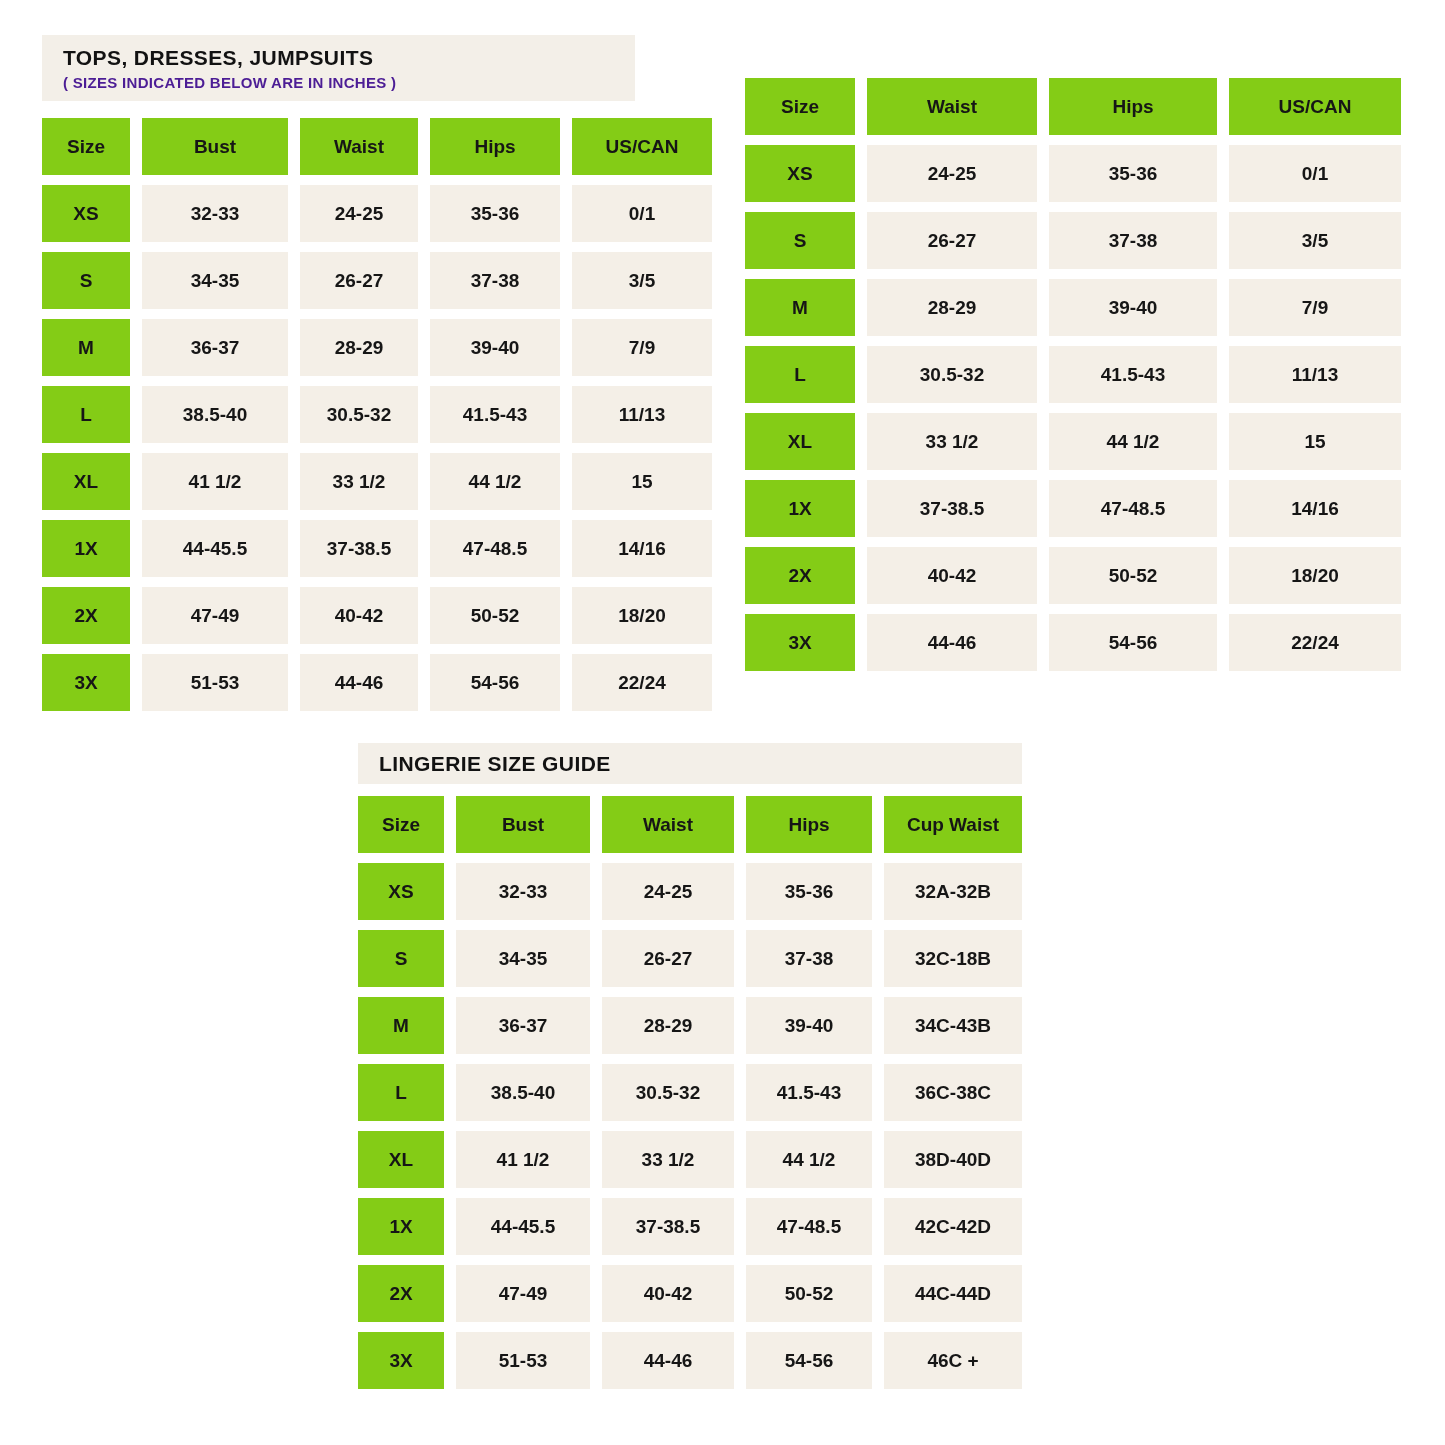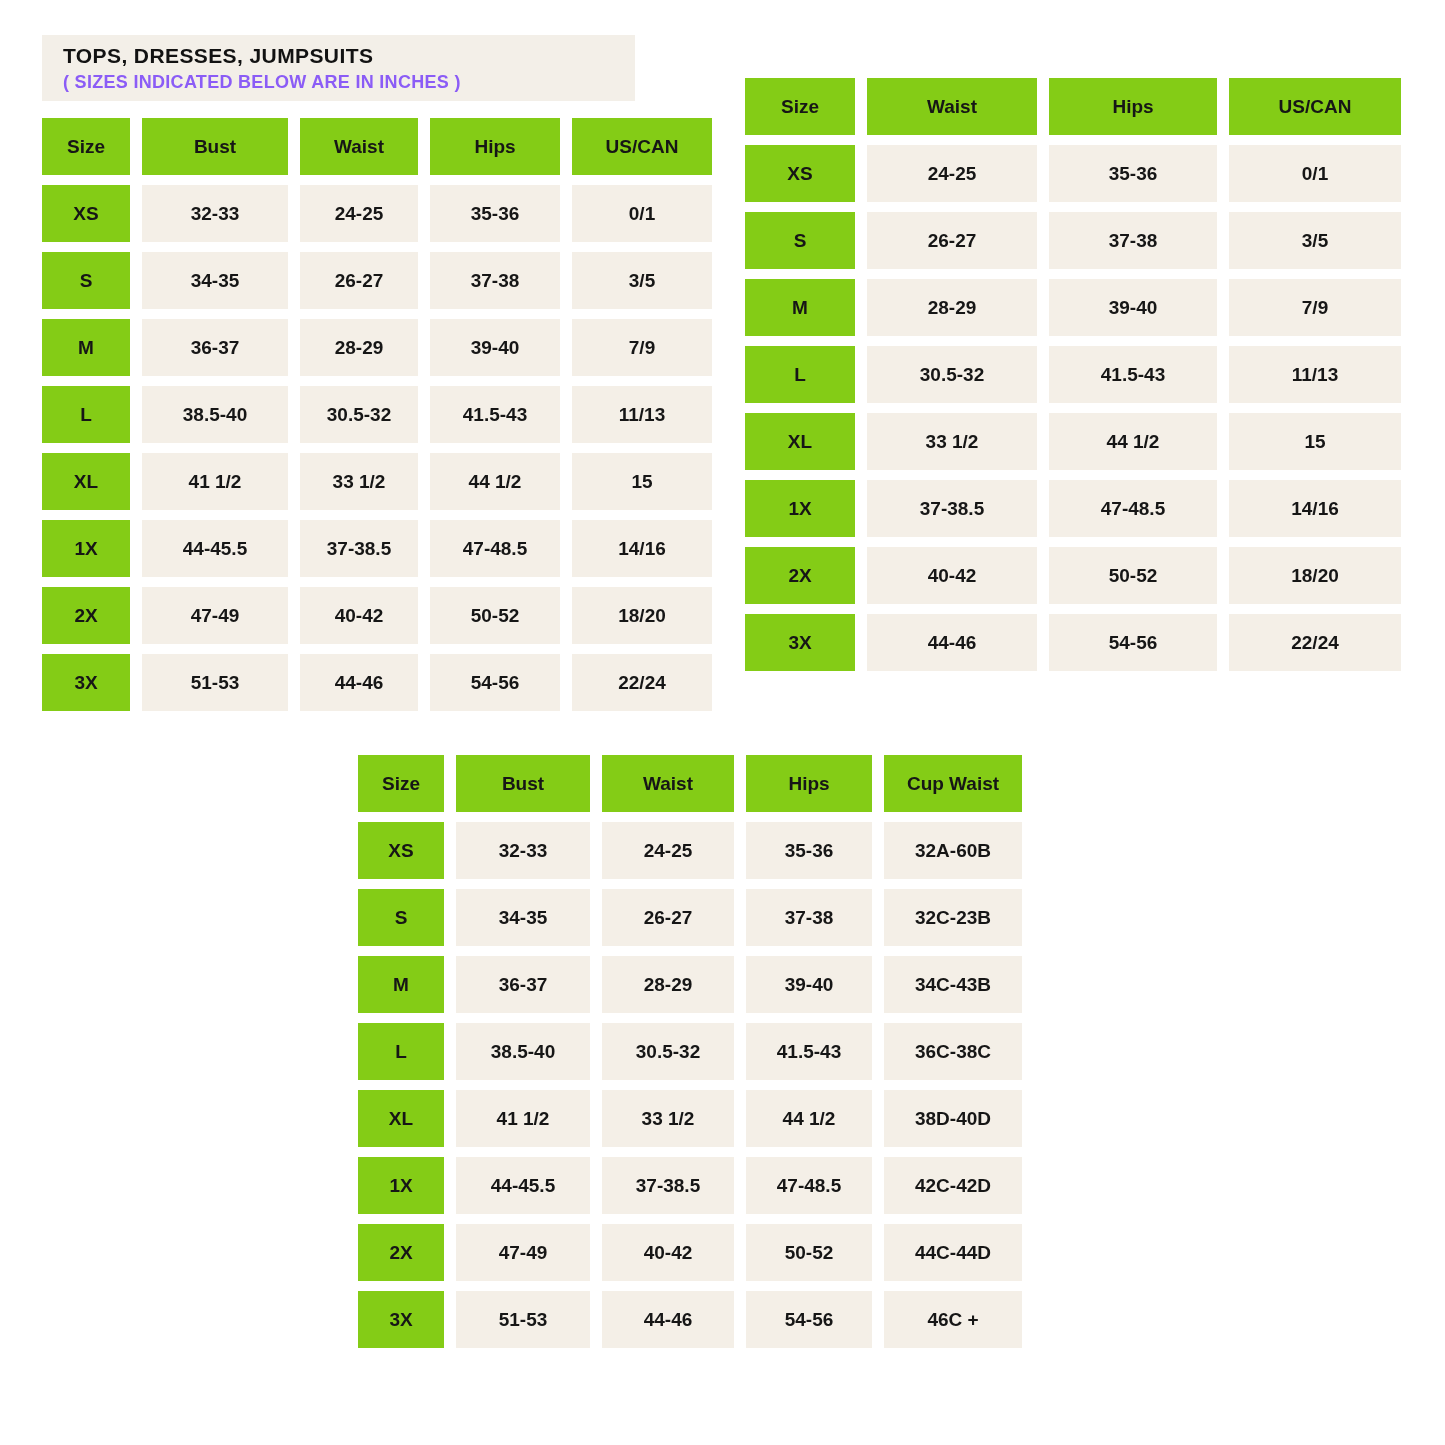--- a/index.html
+++ b/index.html
@@ -16,22 +16,22 @@
     background: #F3EFE8;
     display: flex; flex-direction: column; justify-content: center;
     padding-left: 21px; box-sizing: border-box;
     width: 100%;
   }
   .banner .title {
     font-weight: 700; font-size: 21px; letter-spacing: 0.4px;
     color: #121212;
   }
   .banner .subtitle {
-    font-weight: 700; font-size: 18px; letter-spacing: 0.3px;
-    margin-top: 4px; color: #8b5cf6;
+    font-weight: 700; font-size: 15px; letter-spacing: 0.3px;
+    margin-top: 4px; color: #4c1d95;
   }
   .grid {
     display: grid;
     column-gap: 12px; row-gap: 10px;
     grid-auto-rows: 57px;
   }
   .t1 { left: 42px;  top: 35px;  width: 593px; }
   .t1 .banner { height: 66px; }
   .t1 .grid { grid-template-columns: 88px 146px 118px 130px 140px; margin-top: 17px; }
 
@@ -144,36 +144,39 @@
       <div class="cell val">50-52</div>
       <div class="cell val">18/20</div>
       <div class="cell head">3X</div>
       <div class="cell val">44-46</div>
       <div class="cell val">54-56</div>
       <div class="cell val">22/24</div>
     </div>
 </div>
 
 <div class="tableblock t3">
+  <div class="banner">
+    <div class="title">LINGERIE SIZE GUIDE</div>
+  </div>
   <div class="grid">
       <div class="cell head">Size</div>
       <div class="cell head">Bust</div>
       <div class="cell head">Waist</div>
       <div class="cell head">Hips</div>
       <div class="cell head">Cup Waist</div>
       <div class="cell head">XS</div>
       <div class="cell val">32-33</div>
       <div class="cell val">24-25</div>
       <div class="cell val">35-36</div>
-      <div class="cell val">32A-60B</div>
+      <div class="cell val">32A-32B</div>
       <div class="cell head">S</div>
       <div class="cell val">34-35</div>
       <div class="cell val">26-27</div>
       <div class="cell val">37-38</div>
-      <div class="cell val">32C-23B</div>
+      <div class="cell val">32C-18B</div>
       <div class="cell head">M</div>
       <div class="cell val">36-37</div>
       <div class="cell val">28-29</div>
       <div class="cell val">39-40</div>
       <div class="cell val">34C-43B</div>
       <div class="cell head">L</div>
       <div class="cell val">38.5-40</div>
       <div class="cell val">30.5-32</div>
       <div class="cell val">41.5-43</div>
       <div class="cell val">36C-38C</div>

